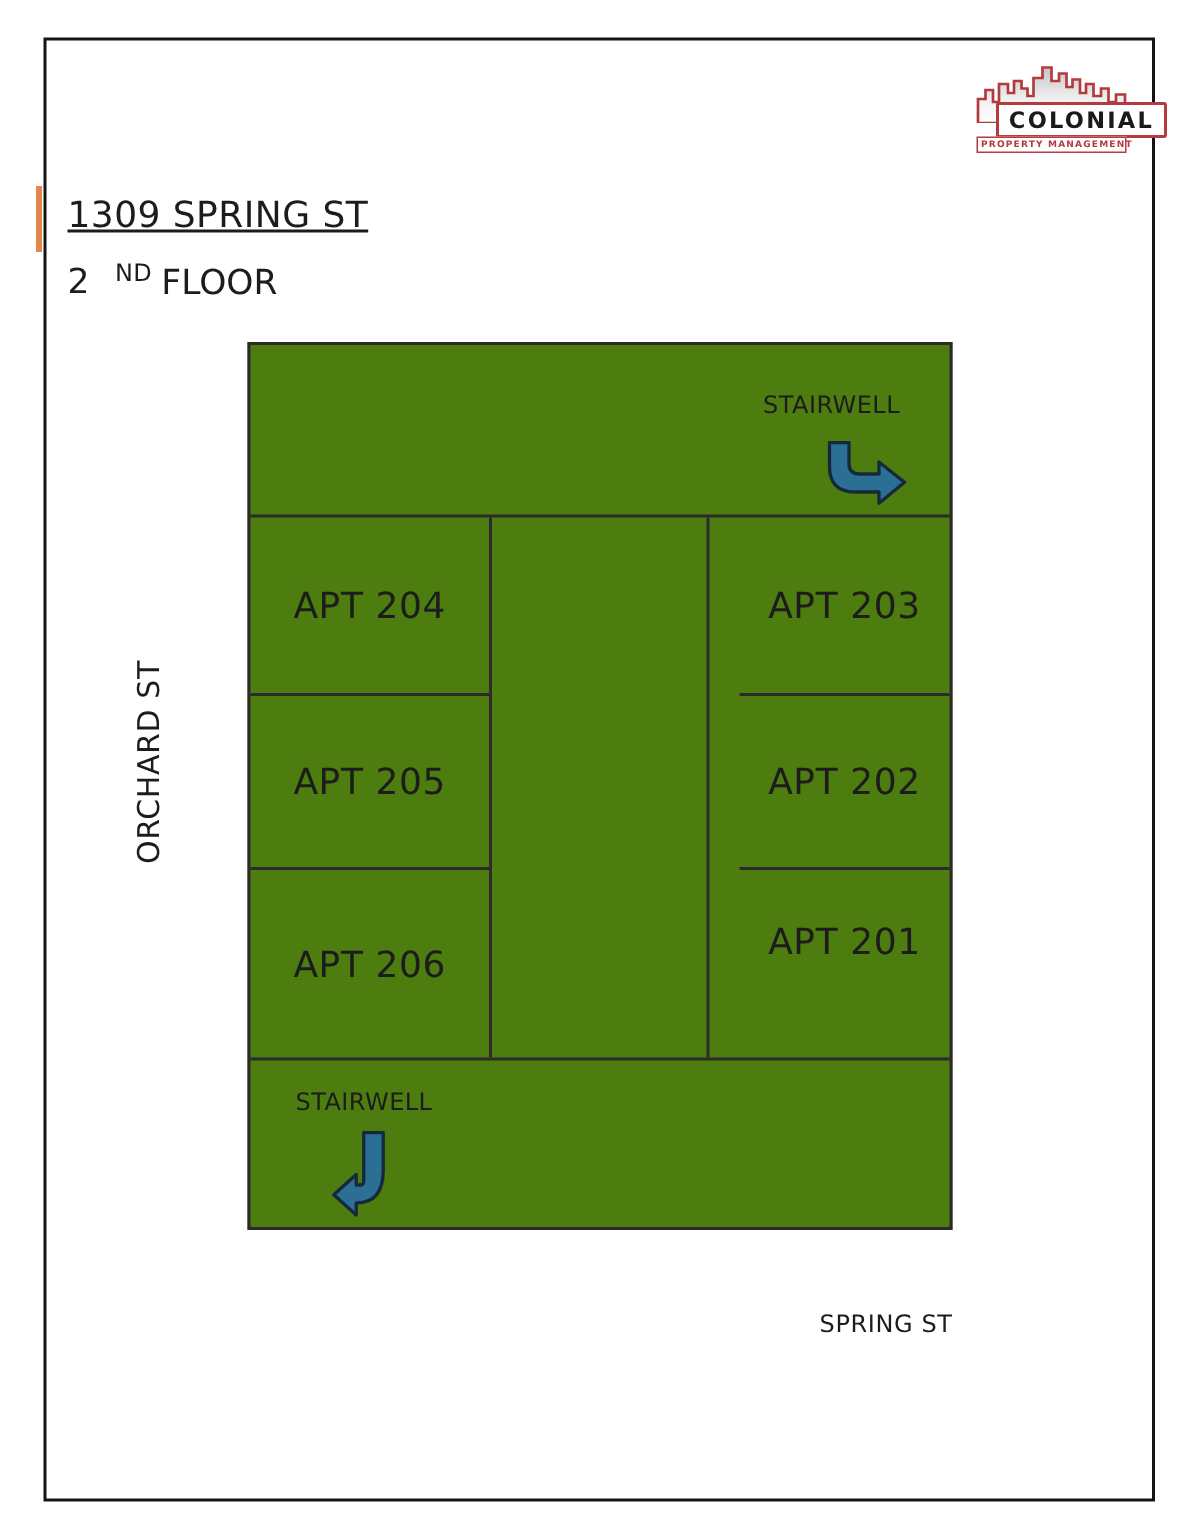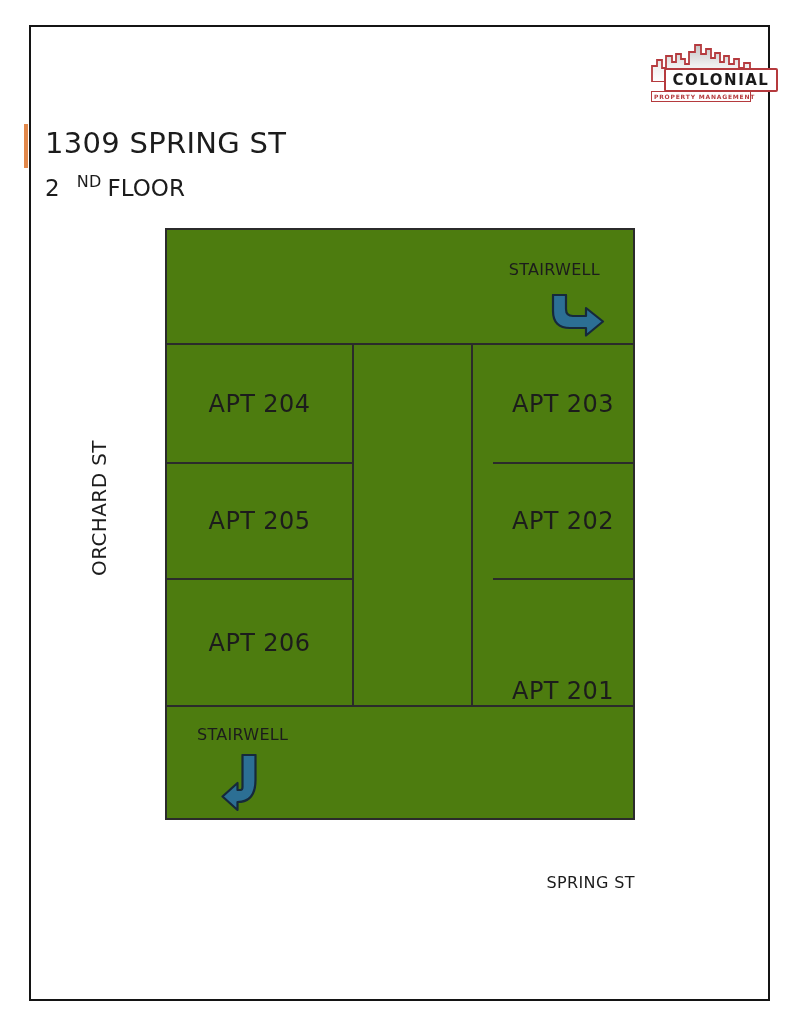--- a/index.html
+++ b/index.html
@@ -8,22 +8,22 @@
     font-family:"DejaVu Sans","Liberation Sans",sans-serif;color:#1f1f1f;
   }
   .page-border{
     position:absolute;left:29px;top:25px;width:741px;height:976px;
     border:2px solid #141414;box-sizing:border-box;background:#ffffff;
   }
   .accent-bar{
     position:absolute;left:24px;top:124px;width:4px;height:44px;background:#E2884B;
   }
   .title{
-    position:absolute;left:45px;top:126px;font-size:29px;line-height:34px;
-    font-weight:500;letter-spacing:0.3px;color:#1c1c1c;white-space:nowrap;
+    position:absolute;left:45px;top:126px;font-size:24px;line-height:34px;
+    font-weight:500;letter-spacing:0.3px;color:#1c1c1c;white-space:nowrap;text-decoration:underline;
   }
   .subtitle{
     position:absolute;left:45px;top:172px;font-size:23px;color:#1c1c1c;white-space:nowrap;
   }
   .subtitle sup{font-size:16px;vertical-align:super;letter-spacing:0.3px;margin-left:17px;}
   .subtitle .floor-word{margin-left:6px;}
 
   
   .logo{position:absolute;left:644px;top:42px;width:114px;height:64px;}
   .logo .skyline{position:absolute;left:4px;top:0;z-index:0;}
@@ -45,30 +45,30 @@
   }
   .row-top{
     position:relative;height:115px;border-bottom:2px solid #2b2b2b;box-sizing:border-box;
   }
   .row-top .stair-label{
     position:absolute;right:33px;top:30px;font-size:16px;letter-spacing:0.3px;color:#1c1c1c;
   }
   .row-top .arrow-top{position:absolute;right:28px;top:64px;}
   .mid{display:flex;height:360px;}
   .col{box-sizing:border-box;height:100%;}
-  .col-left{width:187px;border-right:2px solid #2b2b2b;display:flex;flex-direction:column;}
+  .col-left{width:161px;border-right:2px solid #2b2b2b;display:flex;flex-direction:column;}
   .col-center{flex:1;}
   .col-right{width:162px;border-left:2px solid #2b2b2b;display:flex;flex-direction:column;padding-left:20px;}
   .apt-cell{
     box-sizing:border-box;display:flex;align-items:center;justify-content:center;
   }
   .apt-cell.c1{height:119px;border-bottom:2px solid #2b2b2b;}
   .apt-cell.c2{height:116px;border-bottom:2px solid #2b2b2b;}
   .apt-cell.c3{height:125px;}
-  .apt-cell.lift{align-items:flex-end;padding-top:34px;}
+  .apt-cell.lift{align-items:flex-start;padding-top:34px;}
   .apt-label{font-size:24px;letter-spacing:0.4px;color:#1c1c1c;white-space:nowrap;}
   .row-bottom{
     position:relative;height:117px;border-top:2px solid #2b2b2b;box-sizing:border-box;
   }
   .row-bottom .stair-label{
     position:absolute;left:30px;top:18px;font-size:16px;letter-spacing:0.3px;color:#1c1c1c;
   }
   .row-bottom .arrow-bottom{position:absolute;left:50px;top:47px;}
 
   

